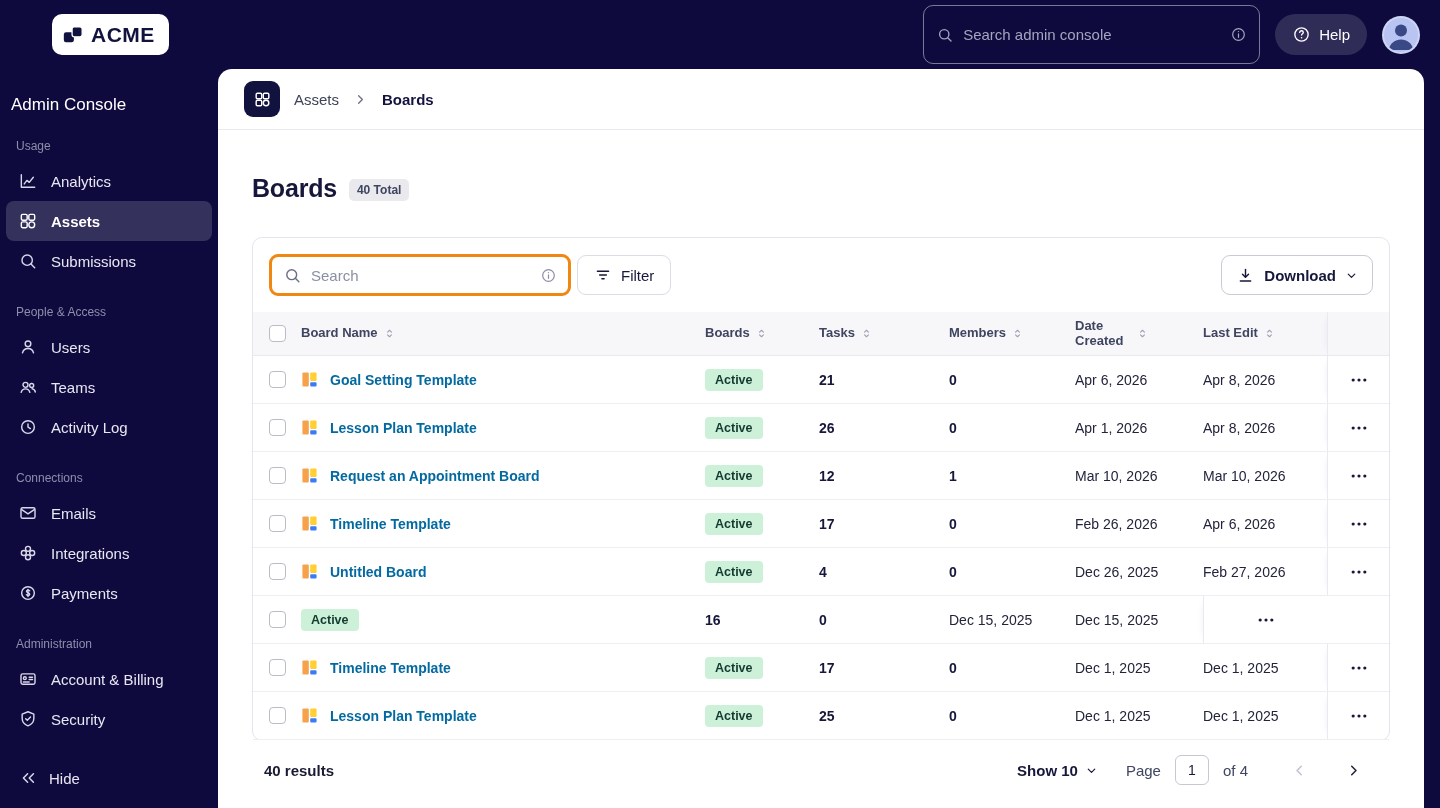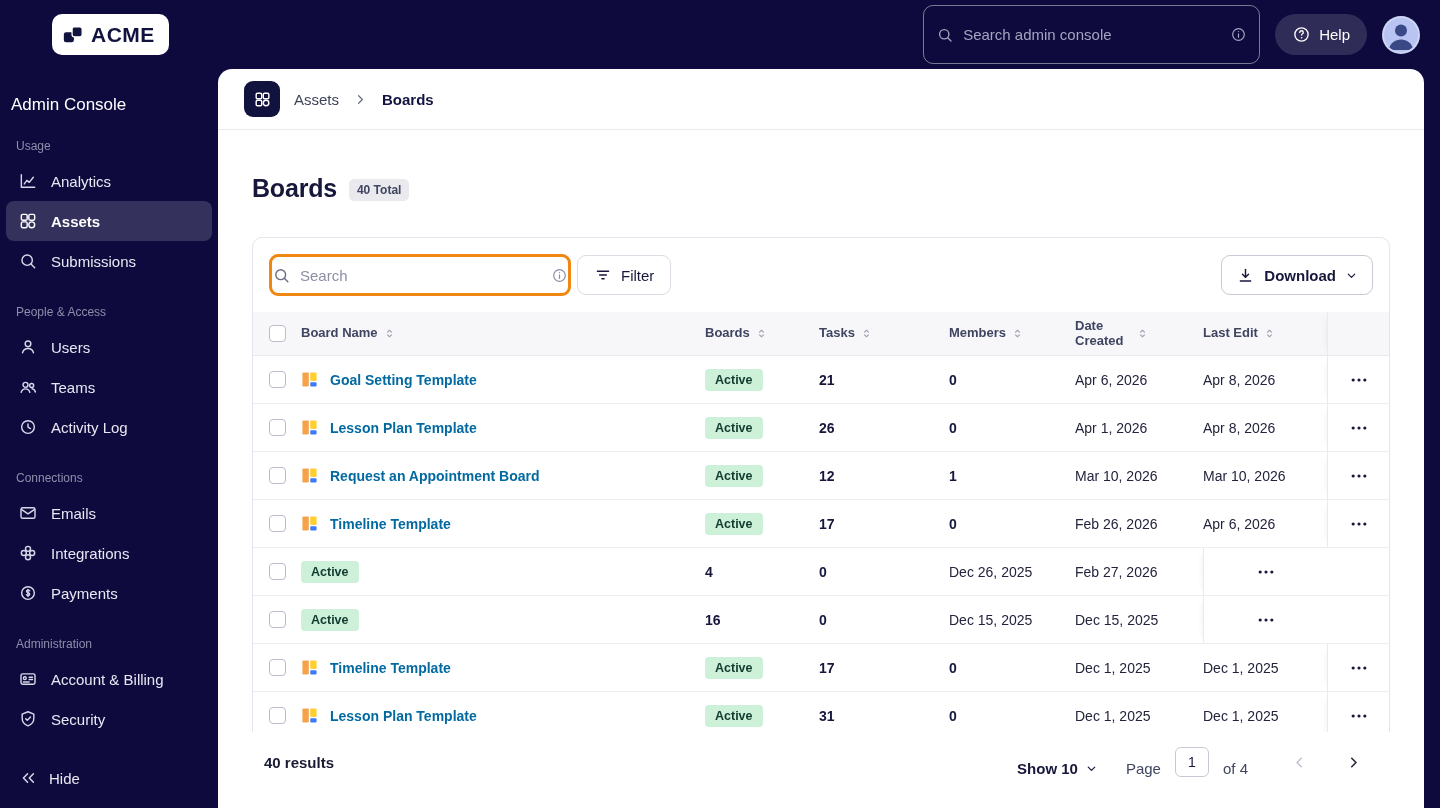--- a/index.html
+++ b/index.html
@@ -47,21 +47,21 @@
 
   .page-head { padding:44px 34px 0; }
   .title-row { display:flex; align-items:center; gap:12px; }
   .page-title { font-size:25px; font-weight:800; color:#16173a; letter-spacing:-.2px; }
   .total-badge { background:#e9e9ee; color:#3f4560; font-size:12px; font-weight:700; padding:4px 8px; border-radius:5px; margin-top:3px; }
   .page-subtitle { margin-top:8px; font-size:14px; color:#6a6f86; }
 
   
   .table-card { margin:34px 34px 0; border:1px solid #e4e4ec; border-radius:10px; background:#fff; }
   .toolbar { display:flex; align-items:center; padding:16px; gap:6px; }
-  .search-box { width:302px; height:42px; border:3px solid #f08712; border-radius:9px; display:flex; align-items:center; gap:9px; padding:0 0; background:#fff; }
+  .search-box { width:302px; height:42px; border:3px solid #f08712; border-radius:9px; display:flex; align-items:center; gap:9px; padding:0 11px; background:#fff; }
   .search-box input { border:0; outline:0; flex:1; min-width:0; font-size:15px; color:#16173a; }
   .search-box input::placeholder { color:#8b8fa3; }
   .ghost-btn { height:40px; display:flex; align-items:center; gap:9px; padding:0 16px; border:1px solid #dcdde4; border-radius:9px; background:#fff; font-size:15px; font-weight:500; color:#16173a; }
   .download-btn { margin-left:auto; padding:0 14px; gap:9px; border-color:#c9cad4; font-weight:600; }
 
   .thead, .trow { display:grid; grid-template-columns:48px 1fr 114px 130px 126px 128px 124px 62px; align-items:center; }
   .thead { background:#f7f7fa; height:44px; border-bottom:1px solid #e9e9ef; font-size:13px; font-weight:700; color:#3f4560; border-radius:0; }
   .hcell { display:flex; align-items:center; gap:5px; cursor:pointer; line-height:1.1; }
   .hlabel-wrap { max-width:56px; }
   .trow { height:48px; border-bottom:1px solid #ededf2; font-size:14px; }
@@ -69,23 +69,23 @@
   .checkbox { width:17px; height:17px; border:1.5px solid #b9bcc9; border-radius:4px; background:#fff; cursor:pointer; display:inline-block; }
   .cell-name { display:flex; align-items:center; gap:12px; padding-right:10px; }
   .board-name { font-weight:700; color:#0369a1; cursor:pointer; }
   .badge-active { display:inline-block; background:#cdf0d9; color:#123b2f; font-size:12.5px; font-weight:700; padding:4px 10px; border-radius:4px; }
   .num { font-weight:700; color:#16173a; }
   .datecell { color:#23243c; }
   .cell-actions { height:100%; display:flex; align-items:center; justify-content:center; border-left:1px solid #e9e9ef; box-shadow:-6px 0 8px -7px rgba(20,20,60,.08); }
   .dots-btn { width:34px; height:34px; display:flex; align-items:center; justify-content:center; border-radius:6px; }
 
   
-  .table-footer { position:absolute; left:0; right:0; bottom:16px; height:60px; background:#fff; display:flex; align-items:center; padding:0 56px 0 46px; }
+  .table-footer { position:absolute; left:0; right:0; bottom:8px; height:60px; background:#fff; display:flex; align-items:center; padding:0 56px 0 46px; }
   .results-text { font-size:15px; font-weight:600; color:#1a1b33; }
-  .footer-right { margin-left:auto; display:flex; align-items:flex-end; gap:14px; }
+  .footer-right { margin-left:auto; display:flex; align-items:center; gap:14px; }
   .show-btn { display:flex; align-items:center; gap:7px; font-size:15px; font-weight:600; color:#16173a; margin-right:14px; }
   .page-label, .of-label { font-size:15px; color:#3f4560; }
   .page-input { width:34px; height:30px; border:1px solid #c6c8d2; border-radius:6px; text-align:center; font-size:14px; color:#16173a; outline:none; }
   .pager-btn { width:30px; height:30px; display:flex; align-items:center; justify-content:center; }
   .pager-btn.prev { color:#c2c3cf; margin-left:22px; cursor:default; }
   .pager-btn.next { color:#23243a; margin-left:10px; }
 </style>
 </head>
 <body>
 
@@ -520,75 +520,55 @@
                   <circle cx="19" cy="12" r="1.9"></circle>
                 </svg>
             </button>
           </div>
         </div>
 
         <div class="trow">
           <div class="cell-check">
               <span class="checkbox"></span>
             </div>
-          <div><span class="badge-active">Active</span></div>
-          <div class="num">4</div>
-          <div class="num">0</div>
-          <div class="datecell">Dec 26, 2025</div>
-          <div class="datecell">Feb 27, 2026</div>
-          <div class="cell-actions">
-            <button class="dots-btn">
-              <svg width="20" height="20" viewBox="0 0 24 24" fill="#16173a">
-                  <circle cx="5" cy="12" r="1.9"></circle>
-                  <circle cx="12" cy="12" r="1.9"></circle>
-                  <circle cx="19" cy="12" r="1.9"></circle>
-                </svg>
-            </button>
-          </div>
-        </div>
-
-        <div class="trow">
-          <div class="cell-check">
-              <span class="checkbox"></span>
-            </div>
-          <div><span class="badge-active">Active</span></div>
-          <div class="num">16</div>
-          <div class="num">0</div>
-          <div class="datecell">Dec 15, 2025</div>
-          <div class="datecell">Dec 15, 2025</div>
-          <div class="cell-actions">
-            <button class="dots-btn">
-              <svg width="20" height="20" viewBox="0 0 24 24" fill="#16173a">
-                  <circle cx="5" cy="12" r="1.9"></circle>
-                  <circle cx="12" cy="12" r="1.9"></circle>
-                  <circle cx="19" cy="12" r="1.9"></circle>
-                </svg>
-            </button>
-          </div>
-        </div>
-
-        <div class="trow">
-          <div class="cell-check">
-              <span class="checkbox"></span>
-            </div>
           <div class="cell-name">
             <span>
               <svg width="17" height="17" viewBox="0 0 24 24">
                   <rect x="2" y="2" width="9" height="20" rx="1.5" fill="#f7a14b"></rect>
                   <rect x="13" y="2" width="9" height="12" rx="1.5" fill="#ffd02f"></rect>
                   <rect x="13" y="16" width="9" height="6" rx="1.5" fill="#3d7af5"></rect>
                 </svg>
             </span>
-            <span class="board-name">Timeline Template</span>
-          </div>
-          <div><span class="badge-active">Active</span></div>
-          <div class="num">17</div>
+            <span class="board-name">Untitled Board</span>
+          </div>
+          <div><span class="badge-active">Active</span></div>
+          <div class="num">4</div>
           <div class="num">0</div>
-          <div class="datecell">Dec 1, 2025</div>
-          <div class="datecell">Dec 1, 2025</div>
+          <div class="datecell">Dec 26, 2025</div>
+          <div class="datecell">Feb 27, 2026</div>
+          <div class="cell-actions">
+            <button class="dots-btn">
+              <svg width="20" height="20" viewBox="0 0 24 24" fill="#16173a">
+                  <circle cx="5" cy="12" r="1.9"></circle>
+                  <circle cx="12" cy="12" r="1.9"></circle>
+                  <circle cx="19" cy="12" r="1.9"></circle>
+                </svg>
+            </button>
+          </div>
+        </div>
+
+        <div class="trow">
+          <div class="cell-check">
+              <span class="checkbox"></span>
+            </div>
+          <div><span class="badge-active">Active</span></div>
+          <div class="num">16</div>
+          <div class="num">0</div>
+          <div class="datecell">Dec 15, 2025</div>
+          <div class="datecell">Dec 15, 2025</div>
           <div class="cell-actions">
             <button class="dots-btn">
               <svg width="20" height="20" viewBox="0 0 24 24" fill="#16173a">
                   <circle cx="5" cy="12" r="1.9"></circle>
                   <circle cx="12" cy="12" r="1.9"></circle>
                   <circle cx="19" cy="12" r="1.9"></circle>
                 </svg>
             </button>
           </div>
         </div>
@@ -598,24 +578,54 @@
               <span class="checkbox"></span>
             </div>
           <div class="cell-name">
             <span>
               <svg width="17" height="17" viewBox="0 0 24 24">
                   <rect x="2" y="2" width="9" height="20" rx="1.5" fill="#f7a14b"></rect>
                   <rect x="13" y="2" width="9" height="12" rx="1.5" fill="#ffd02f"></rect>
                   <rect x="13" y="16" width="9" height="6" rx="1.5" fill="#3d7af5"></rect>
                 </svg>
             </span>
+            <span class="board-name">Timeline Template</span>
+          </div>
+          <div><span class="badge-active">Active</span></div>
+          <div class="num">17</div>
+          <div class="num">0</div>
+          <div class="datecell">Dec 1, 2025</div>
+          <div class="datecell">Dec 1, 2025</div>
+          <div class="cell-actions">
+            <button class="dots-btn">
+              <svg width="20" height="20" viewBox="0 0 24 24" fill="#16173a">
+                  <circle cx="5" cy="12" r="1.9"></circle>
+                  <circle cx="12" cy="12" r="1.9"></circle>
+                  <circle cx="19" cy="12" r="1.9"></circle>
+                </svg>
+            </button>
+          </div>
+        </div>
+
+        <div class="trow">
+          <div class="cell-check">
+              <span class="checkbox"></span>
+            </div>
+          <div class="cell-name">
+            <span>
+              <svg width="17" height="17" viewBox="0 0 24 24">
+                  <rect x="2" y="2" width="9" height="20" rx="1.5" fill="#f7a14b"></rect>
+                  <rect x="13" y="2" width="9" height="12" rx="1.5" fill="#ffd02f"></rect>
+                  <rect x="13" y="16" width="9" height="6" rx="1.5" fill="#3d7af5"></rect>
+                </svg>
+            </span>
             <span class="board-name">Lesson Plan Template</span>
           </div>
           <div><span class="badge-active">Active</span></div>
-          <div class="num">31</div>
+          <div class="num">25</div>
           <div class="num">0</div>
           <div class="datecell">Dec 1, 2025</div>
           <div class="datecell">Dec 1, 2025</div>
           <div class="cell-actions">
             <button class="dots-btn">
               <svg width="20" height="20" viewBox="0 0 24 24" fill="#16173a">
                   <circle cx="5" cy="12" r="1.9"></circle>
                   <circle cx="12" cy="12" r="1.9"></circle>
                   <circle cx="19" cy="12" r="1.9"></circle>
                 </svg>

